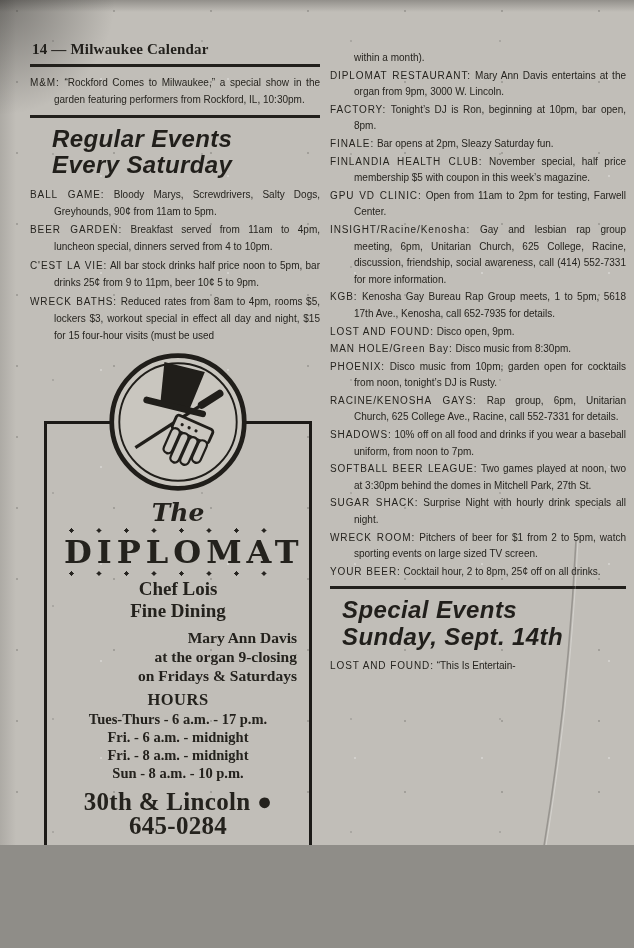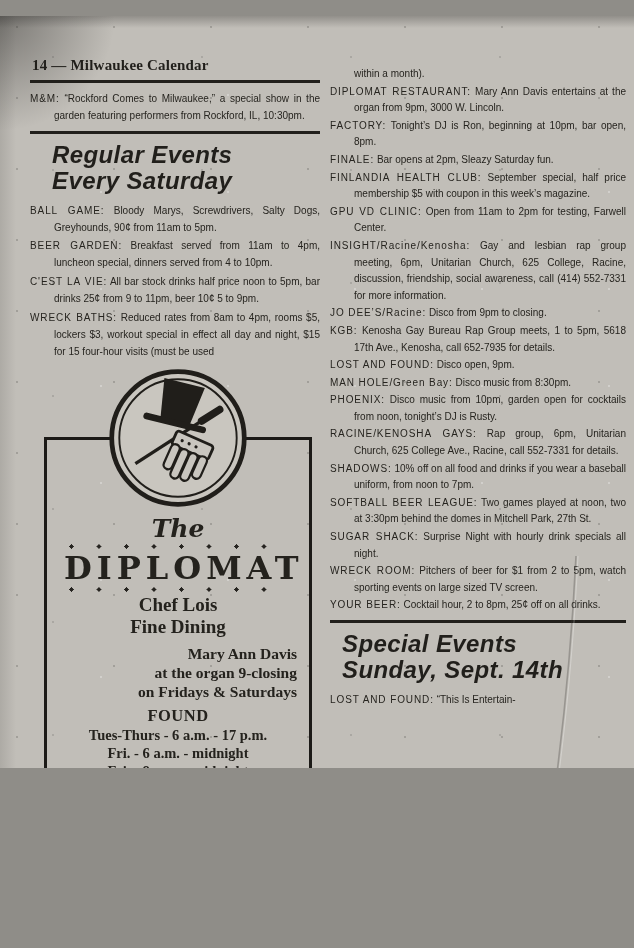--- a/index.html
+++ b/index.html
@@ -1,18 +1,18 @@
 <!DOCTYPE html>
 <html><head>
 <meta charset="utf-8">
 <title>Milwaukee Calendar — page 14</title>
 <style>
   html,body { margin:0; padding:0; background:#8f8d88; }
   .page {
-    position:relative; width:634px; height:752px; margin:16px auto;
+    position:relative; width:634px; height:845px; margin:0 auto;
     background-color:#c1beb8;
     background-image:
       radial-gradient(circle at 0 0, rgba(35,34,32,.45), rgba(35,34,32,0) 115px),
       linear-gradient(180deg, rgba(70,68,65,.38), rgba(70,68,65,0) 12px),
       linear-gradient(90deg, rgba(70,68,65,.16), rgba(70,68,65,0) 16px),
       radial-gradient(circle 1.1px at 17px 11px, rgba(40,38,35,.20) 99%, rgba(0,0,0,0) 100%),
       radial-gradient(circle 1px at 53px 41px, rgba(40,38,35,.15) 99%, rgba(0,0,0,0) 100%),
       radial-gradient(circle 1px at 101px 79px, rgba(255,255,255,.28) 99%, rgba(0,0,0,0) 100%);
     background-size:auto,auto,auto,97px 71px,149px 113px,127px 97px;
     overflow:hidden;
@@ -132,21 +132,21 @@
         <div class="orn-row"></div>
         <div class="ad-name">DIPLOMAT</div>
         <div class="orn-row"></div>
         <div class="ad-line-lg">Chef Lois</div>
         <div class="ad-line-lg">Fine Dining</div>
         <div class="ad-block">
           <div>Mary Ann Davis</div>
           <div>at the organ 9-closing</div>
           <div>on Fridays &amp; Saturdays</div>
         </div>
-        <div class="ad-hours-title">FOUND</div>
+        <div class="ad-hours-title">HOURS</div>
         <div class="ad-hours">
 
             <div class="ad-hour">Tues-Thurs - 6 a.m. - 17 p.m.</div>
 
             <div class="ad-hour">Fri. - 6 a.m. - midnight</div>
 
             <div class="ad-hour">Fri. - 8 a.m. - midnight</div>
 
             <div class="ad-hour">Sun - 8 a.m. - 10 p.m.</div>
           </div>
@@ -159,27 +159,26 @@
     <p class="entry continuation">within a month).</p>
 
     <div class="entries">
 
         <p class="entry"><span class="entry-label">DIPLOMAT RESTAURANT:</span> <span class="entry-text">Mary Ann Davis entertains at the organ from 9pm, 3000 W. Lincoln.</span></p>
 
         <p class="entry"><span class="entry-label">FACTORY:</span> <span class="entry-text">Tonight’s DJ is Ron, beginning at 10pm, bar open, 8pm.</span></p>
 
         <p class="entry"><span class="entry-label">FINALE:</span> <span class="entry-text">Bar opens at 2pm, Sleazy Saturday fun.</span></p>
 
-        <p class="entry"><span class="entry-label">FINLANDIA HEALTH CLUB:</span> <span class="entry-text">September special, half price membership $5 with coupon in this week’s magazine.</span></p>
+        <p class="entry"><span class="entry-label">FINLANDIA HEALTH CLUB:</span> <span class="entry-text">November special, half price membership $5 with coupon in this week’s magazine.</span></p>
 
         <p class="entry"><span class="entry-label">GPU VD CLINIC:</span> <span class="entry-text">Open from 11am to 2pm for testing, Farwell Center.</span></p>
 
         <p class="entry"><span class="entry-label">INSIGHT/Racine/Kenosha:</span> <span class="entry-text">Gay and lesbian rap group meeting, 6pm, Unitarian Church, 625 College, Racine, discussion, friendship, social awareness, call (414) 552-7331 for more information.</span></p>
 
-        <p class="entry"><span class="entry-label">JO DEE’S/Racine:</span> <span class="entry-text">Disco from 9pm to closing.</span></p>
 
         <p class="entry"><span class="entry-label">KGB:</span> <span class="entry-text">Kenosha Gay Bureau Rap Group meets, 1 to 5pm, 5618 17th Ave., Kenosha, call 652-7935 for details.</span></p>
 
         <p class="entry"><span class="entry-label">LOST AND FOUND:</span> <span class="entry-text">Disco open, 9pm.</span></p>
 
         <p class="entry"><span class="entry-label">MAN HOLE/Green Bay:</span> <span class="entry-text">Disco music from 8:30pm.</span></p>
 
         <p class="entry"><span class="entry-label">PHOENIX:</span> <span class="entry-text">Disco music from 10pm, garden open for cocktails from noon, tonight’s DJ is Rusty.</span></p>
 
         <p class="entry"><span class="entry-label">RACINE/KENOSHA GAYS:</span> <span class="entry-text">Rap group, 6pm, Unitarian Church, 625 College Ave., Racine, call 552-7331 for details.</span></p>

